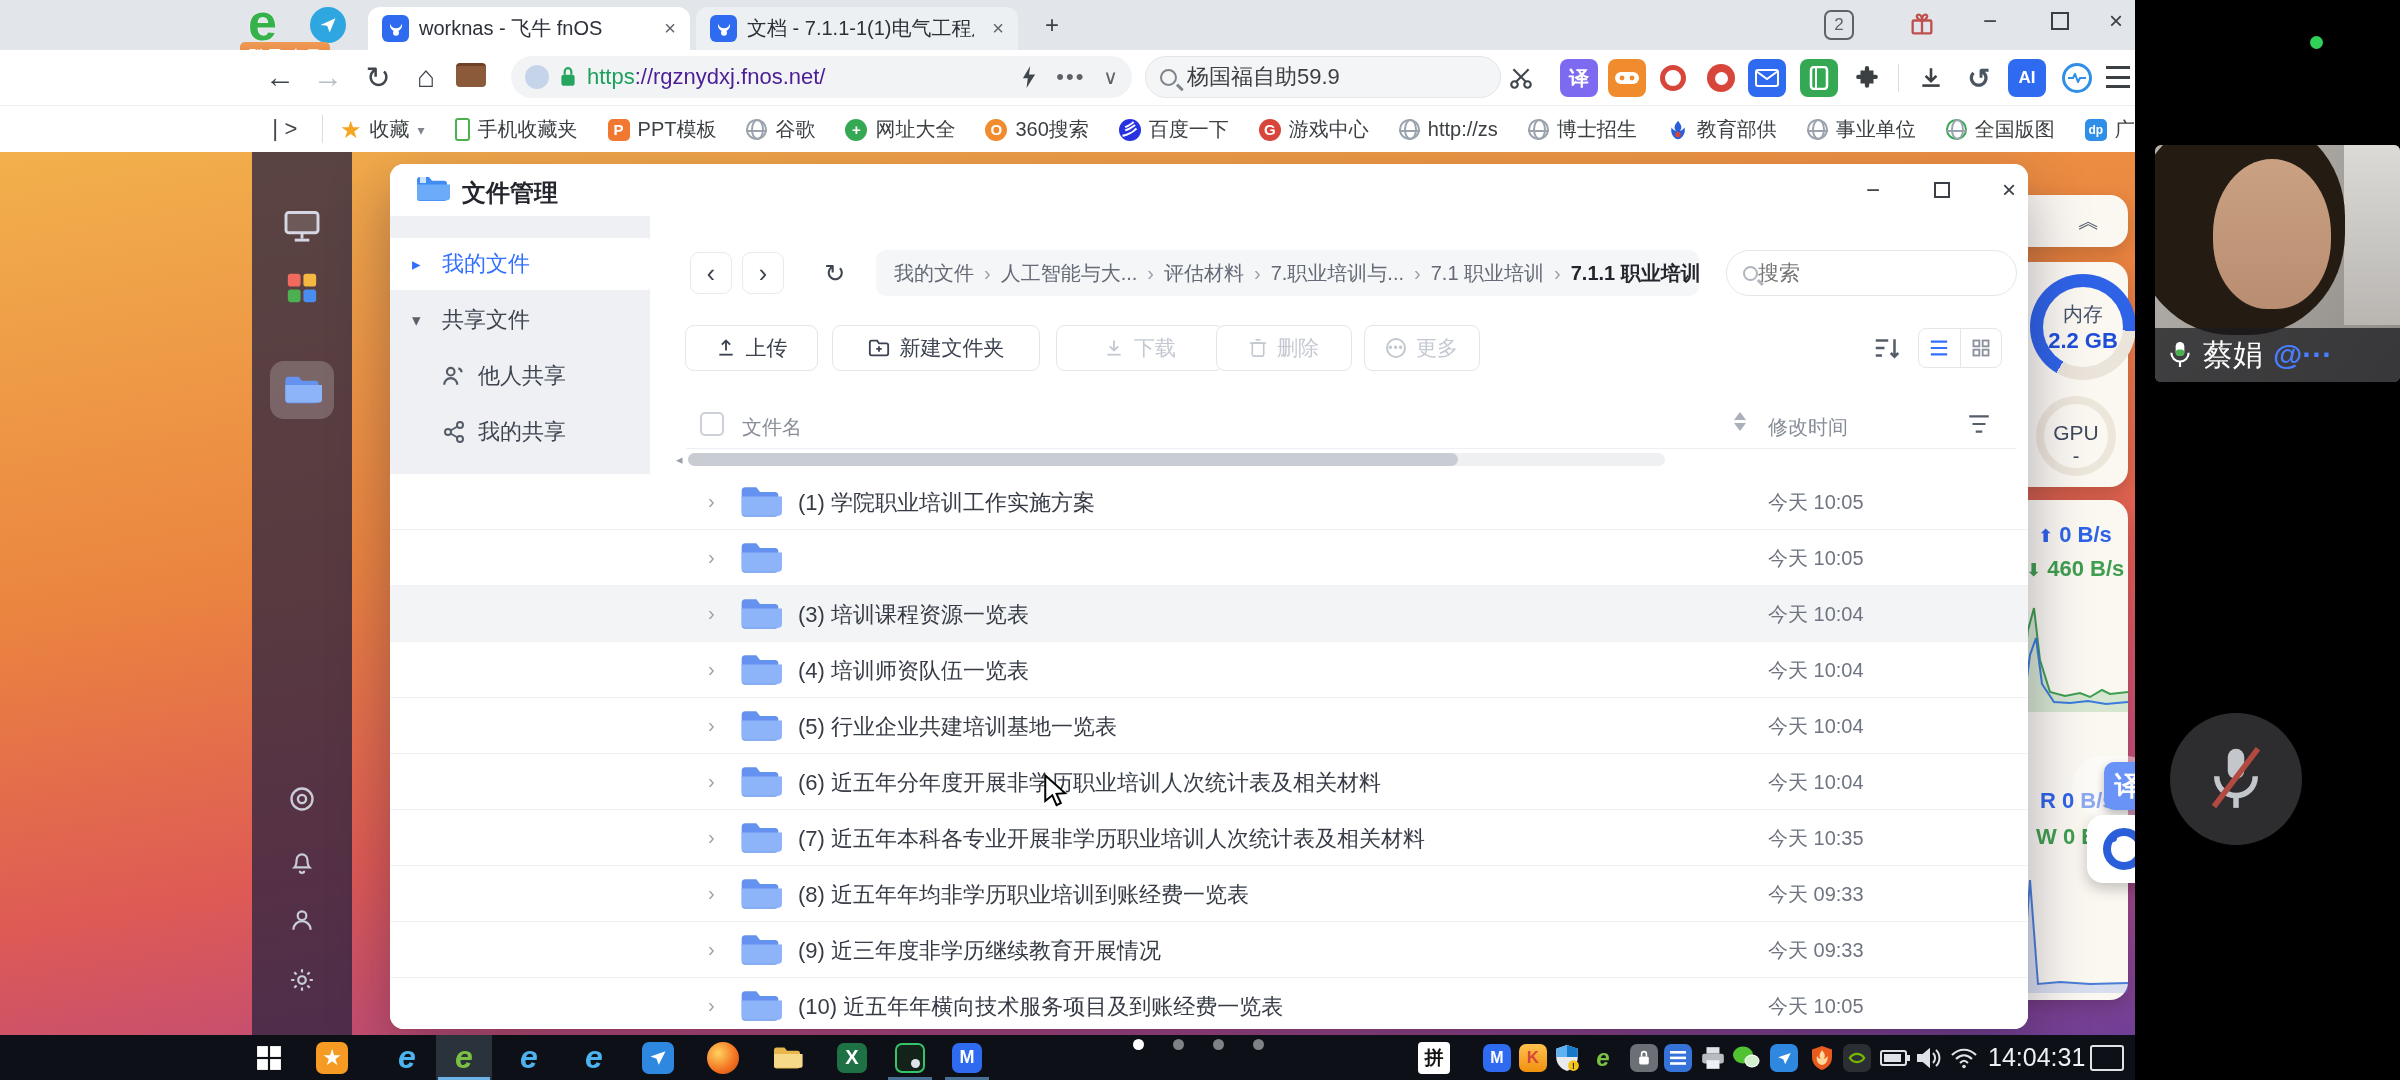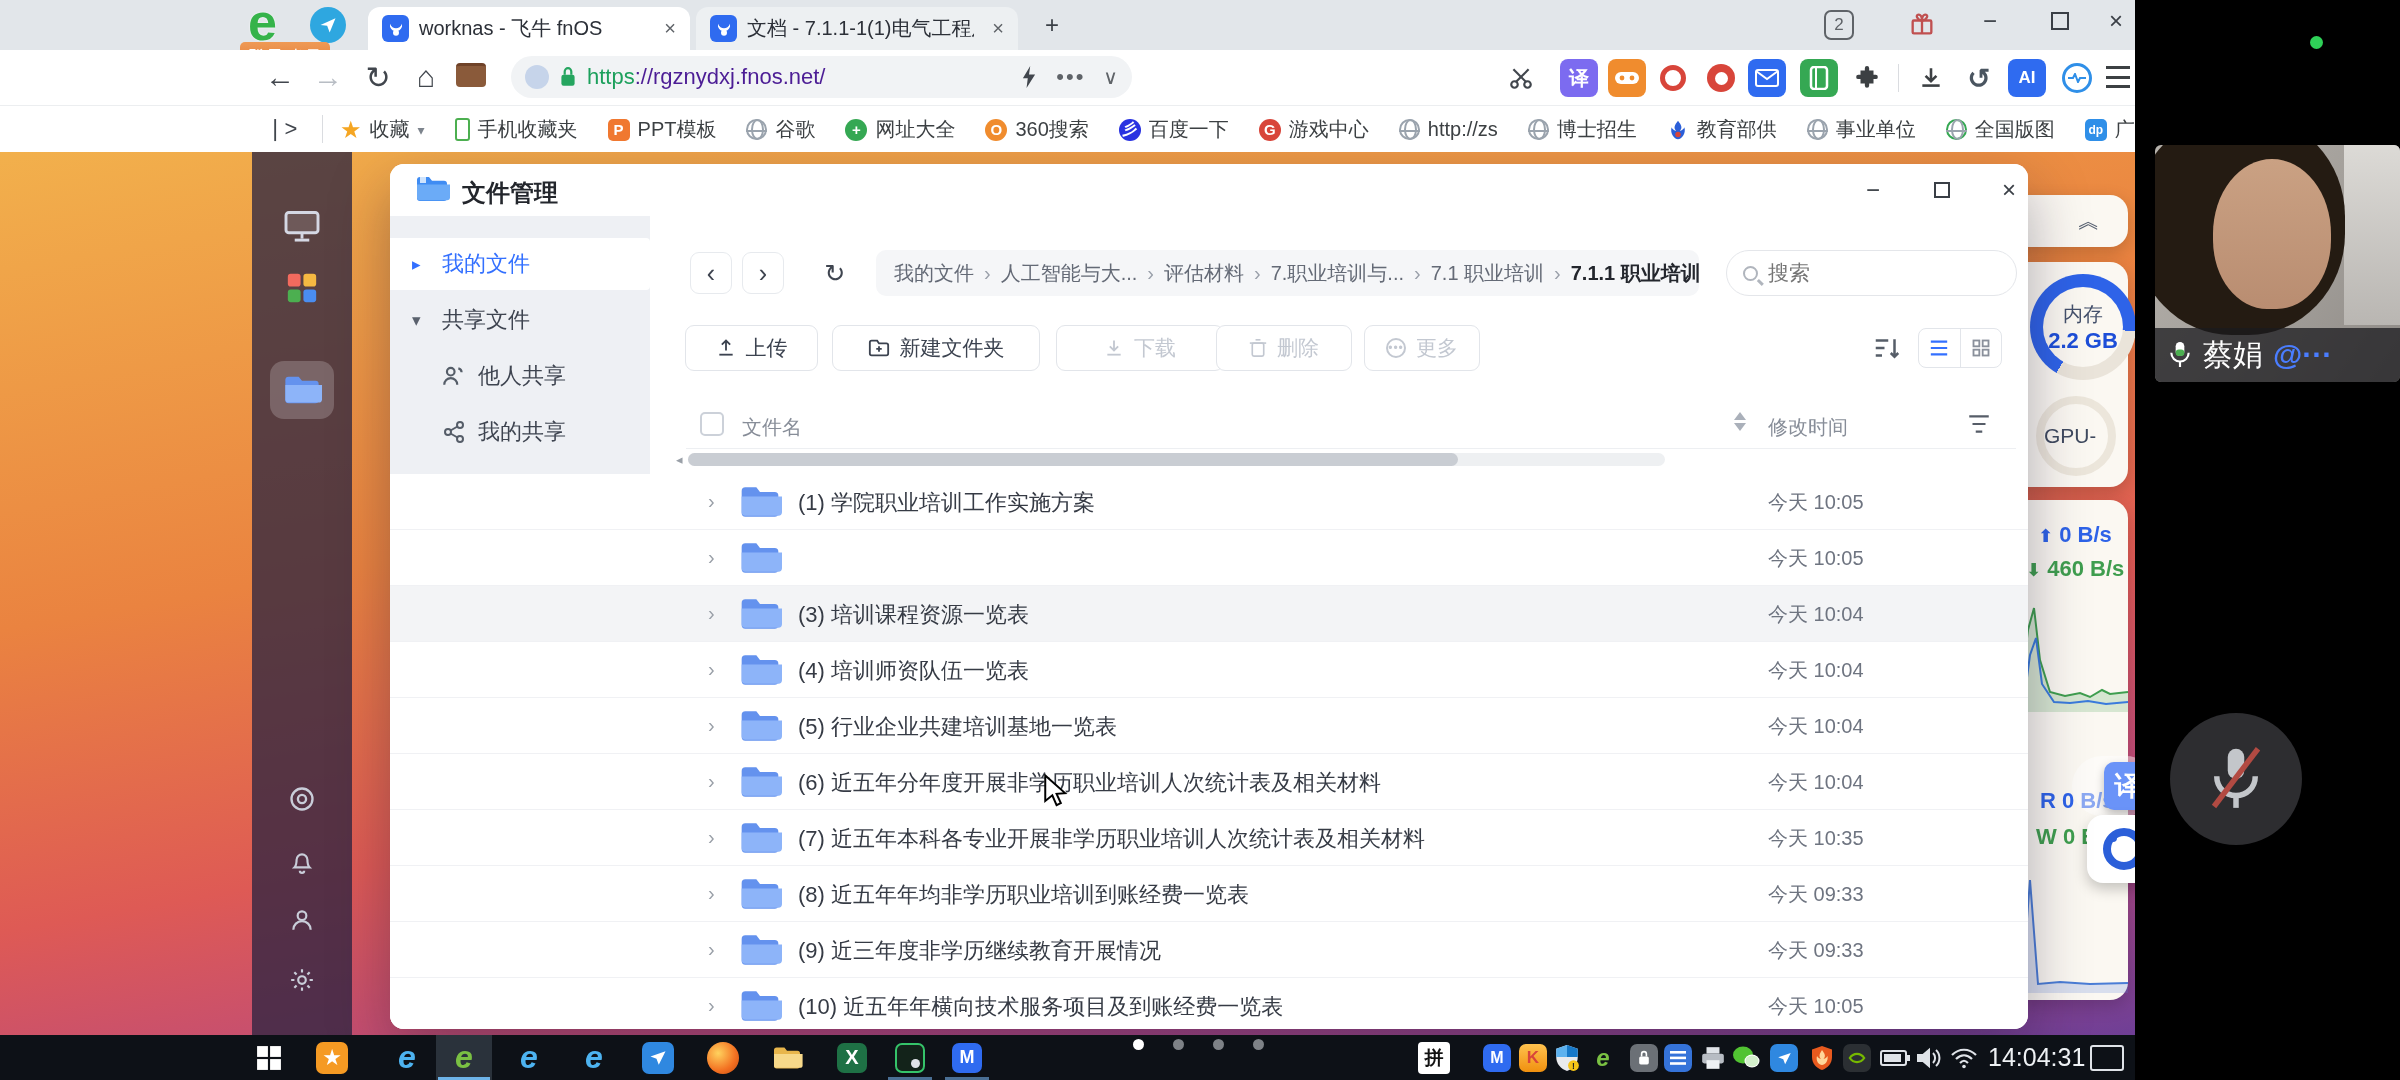--- a/index.html
+++ b/index.html
@@ -40,21 +40,21 @@
 #viewport{left:0;top:152px;width:2135px;height:883px;background:linear-gradient(170deg,#f2b04c 0%,#ea8340 38%,#de5a55 62%,#b8487f 82%,#6f3f96 100%);overflow:hidden}
 #dock{left:252px;top:0;width:100px;height:883px;background:rgba(42,36,64,.76)}
 .dockic{left:28px;width:44px;height:44px;display:flex;align-items:center;justify-content:center}
 .dock-active{left:18px;width:64px;height:58px;background:rgba(255,255,255,.20);border-radius:14px}
 .dock-small{left:34px;width:32px;height:32px;display:flex;align-items:center;justify-content:center}
 
 .wcard{left:2010px;width:118px;background:#fbf8f2;border-radius:18px;box-shadow:0 6px 18px rgba(0,0,0,.18)}
 .wnum{font-size:22px;font-weight:bold;white-space:nowrap}
 #gauge{left:20px;top:12px;width:106px;height:106px;border-radius:50%;background:conic-gradient(from 210deg,#2e63e8 0 68%,#eae4da 68% 100%);display:flex;align-items:center;justify-content:center}
 #gauge-inner{width:80px;height:80px;border-radius:50%;background:#fbf8f2;display:flex;flex-direction:column;align-items:center;justify-content:center}
-#gpu-ring{left:26px;top:134px;width:80px;height:80px;border-radius:50%;border:8px solid #ece6db;display:flex;flex-direction:row;align-items:center;justify-content:flex-start}
+#gpu-ring{left:26px;top:134px;width:80px;height:80px;border-radius:50%;border:8px solid #ece6db;display:flex;flex-direction:column;align-items:center;justify-content:flex-end}
 #translate-fab{left:2104px;top:610px;width:48px;height:48px;border-radius:10px;background:#6a93f8;color:#fff;font-size:27px;font-weight:bold;display:flex;align-items:center;justify-content:center;box-shadow:0 4px 10px rgba(0,0,0,.25)}
 #translate-halo{left:2072px;top:604px;width:84px;height:60px;border-radius:30px;background:rgba(255,255,255,.45)}
 #logo-fab{left:2087px;top:663px;width:73px;height:68px;border-radius:16px;background:#fff;box-shadow:0 6px 14px rgba(0,0,0,.22);display:flex;align-items:center;justify-content:center}
 #logo-donut{width:42px;height:42px;border-radius:50%;border:8px solid #2b5fd9;position:relative}
 #logo-donut::after{content:"";position:absolute;width:8px;height:8px;border-radius:50%;background:#2b5fd9;left:-2px;top:-2px}
 
 #fm{left:390px;top:12px;width:1638px;height:865px;background:#fff;border-radius:14px;box-shadow:0 24px 60px rgba(30,20,50,.35);overflow:hidden}
 #fm-titlebar{left:0;top:0;width:100%;height:52px;background:#fff}
 #fm-title{font-size:24px;font-weight:bold;color:#23262c}
 .fmctl{width:30px;height:30px;display:flex;align-items:center;justify-content:center;color:#3a3f46;font-size:24px;top:11px}
@@ -63,21 +63,21 @@
 .sbrow.sel{background:#fff;color:#3370ff;border-radius:0 4px 4px 0}
 .caret{position:absolute;left:22px;font-size:17px;color:#5a616d}
 .sb-label{position:absolute;left:52px;white-space:nowrap}
 .sb-label.child{left:88px}
 .sbic{position:absolute;left:16px;width:28px;height:28px;display:flex;align-items:center;justify-content:center}
 .sbic.child{left:50px}
 .navbtn{width:42px;height:42px;border:1px solid #e7eaee;border-radius:9px;background:#fff;display:flex;align-items:center;justify-content:center;font-size:25px;color:#3f4550;top:88px}
 #crumb{left:486px;top:86px;width:823px;height:46px;background:#f5f6f8;border-radius:10px;display:flex;align-items:center;padding:0 18px;font-size:20px;color:#646a76;gap:10px;white-space:nowrap;overflow:hidden}
 #crumb .last{color:#23262d;font-weight:bold}
 #crumb .sep{color:#9aa0aa}
-#fm-search{left:1336px;top:86px;width:291px;height:46px;border:1px solid #e4e6ea;border-radius:23px;display:flex;align-items:center;padding:0 16px;gap:10px}
+#fm-search{left:1336px;top:86px;width:291px;height:46px;border:1px solid #e4e6ea;border-radius:23px;display:flex;align-items:center;padding:0 16px;}
 #fm-search input{border:0;outline:none;font-size:21px;color:#b8bcc4;width:200px;background:transparent;font-family:inherit}
 .actbtn{top:161px;height:46px;border:1px solid #e2e5ea;border-radius:9px;background:#fff;display:flex;align-items:center;justify-content:center;gap:10px;font-size:21px;color:#3c4350}
 .actbtn.dis{color:#c3c8d1}
 .seg{left:1528px;top:164px;width:84px;height:40px;border:1px solid #e2e5ea;border-radius:8px;display:flex}
 .seg>div{flex:1;display:flex;align-items:center;justify-content:center}
 .hdr-label{font-size:20px;color:#878d98}
 #hscroll-track{left:298px;top:289px;width:977px;height:13px;background:#eef0f2;border-radius:7px}
 #hscroll-thumb{left:0;top:0;width:770px;height:13px;background:#c9cdd3;border-radius:7px}
 .frow{left:0;width:1638px;height:56px;border-bottom:1px solid #f0f1f4;background:#fff}
 .frow.hl{background:#f3f4f6}
@@ -178,20 +178,26 @@
         </svg>
       <span><span class="url-scheme">https</span><span class="url-rest">://rgznydxj.fnos.net/</span></span>
       <span style="margin-left:auto;display:flex;gap:18px;align-items:center">
         <svg width="18" height="22" viewBox="0 0 12 18">
             <path d="M7 0 L1 10 H5 L4 18 L11 7 H6 Z" fill="#41464d"></path>
           </svg>
         <span style="color:#5f6368;font-size:22px;letter-spacing:2px">•••</span>
         <span style="color:#5f6368;font-size:20px">∨</span>
       </span>
     </div>
+    <div class="abs pill" id="searchbox">
+      <span style="width:17px;height:17px;border:2.5px solid #7d848d;border-radius:50%;position:relative;flex:0 0 auto">
+          <span style="position:absolute;width:8px;height:2.5px;background:#7d848d;left:14px;top:15px;transform:rotate(45deg)"></span>
+        </span>
+      <input readonly="" value="杨国福自助59.9" style="">
+    </div>
     <div class="abs extic" style="left:1502px">
       <svg width="26" height="26" viewBox="0 0 24 24" fill="none" stroke="#41464d" stroke-width="2">
           <circle cx="6" cy="18" r="3"></circle>
           <circle cx="18" cy="18" r="3"></circle>
           <line x1="7" y1="16" x2="19" y2="4"></line>
           <line x1="17" y1="16" x2="5" y2="4"></line>
         </svg>
     </div>
     <div class="abs extic" style="left:1560px;background:#7c6bf0;color:#fff">
         <span>译</span>

